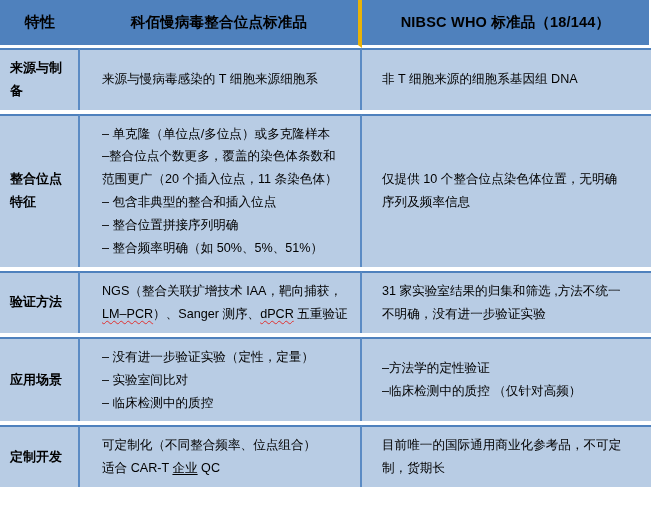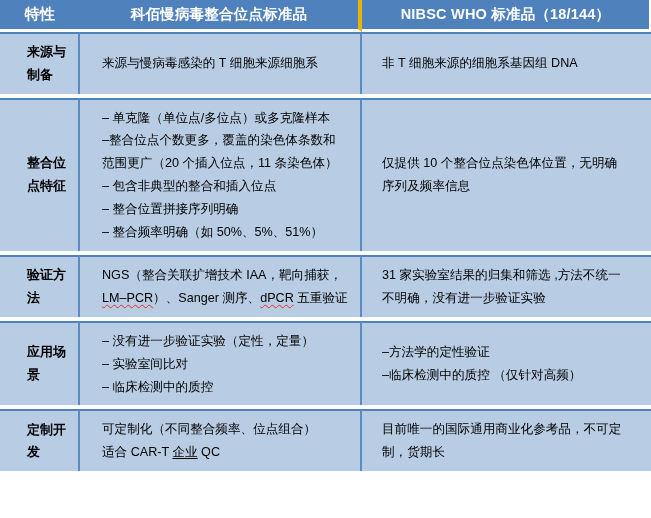--- a/index.html
+++ b/index.html
@@ -17,46 +17,46 @@
   #comparison-table {
     width: 651px;
     border-collapse: separate;
     border-spacing: 0;
     table-layout: fixed;
   }
 
   
   .hdr-row td {
     background: #4f81bd;
-    color: #ffffff;
+    color: #000000;
     font-weight: bold;
     text-align: center;
     vertical-align: middle;
-    height: 32px;
+    height: 48px;
     font-size: 14.5px;
     letter-spacing: 0.2px;
     border-bottom: 3px solid #ffffff;
   }
   .hdr-row td.c1 { border-right: 4px solid #eab308; }
   .hdr-row td.c2 { border-right: 2px solid #ffffff; margin-top: 24px; }
   .hdr-row td.c0 { font-size: 15px; }
 
   
   .body-row td {
     background: #b8cce4;
     vertical-align: middle;
     border-top: 2px solid #4f81bd;
     padding: 7px 9px;
     font-size: 12.6px;
     line-height: 1.82;
   }
   .body-row td.c0 {
     font-weight: bold;
     font-size: 13px;
-    padding-left: 27px;
+    padding-left: 10px;
     padding-right: 4px;
     line-height: 1.75;
     border-right: 2px solid #5b8bc4;
     margin-top: 32px;
   }
   .body-row td.c1 {
     border-right: 2px solid #5b8bc4;
     padding-left: 22px;
   }
   .body-row td.c2 {

